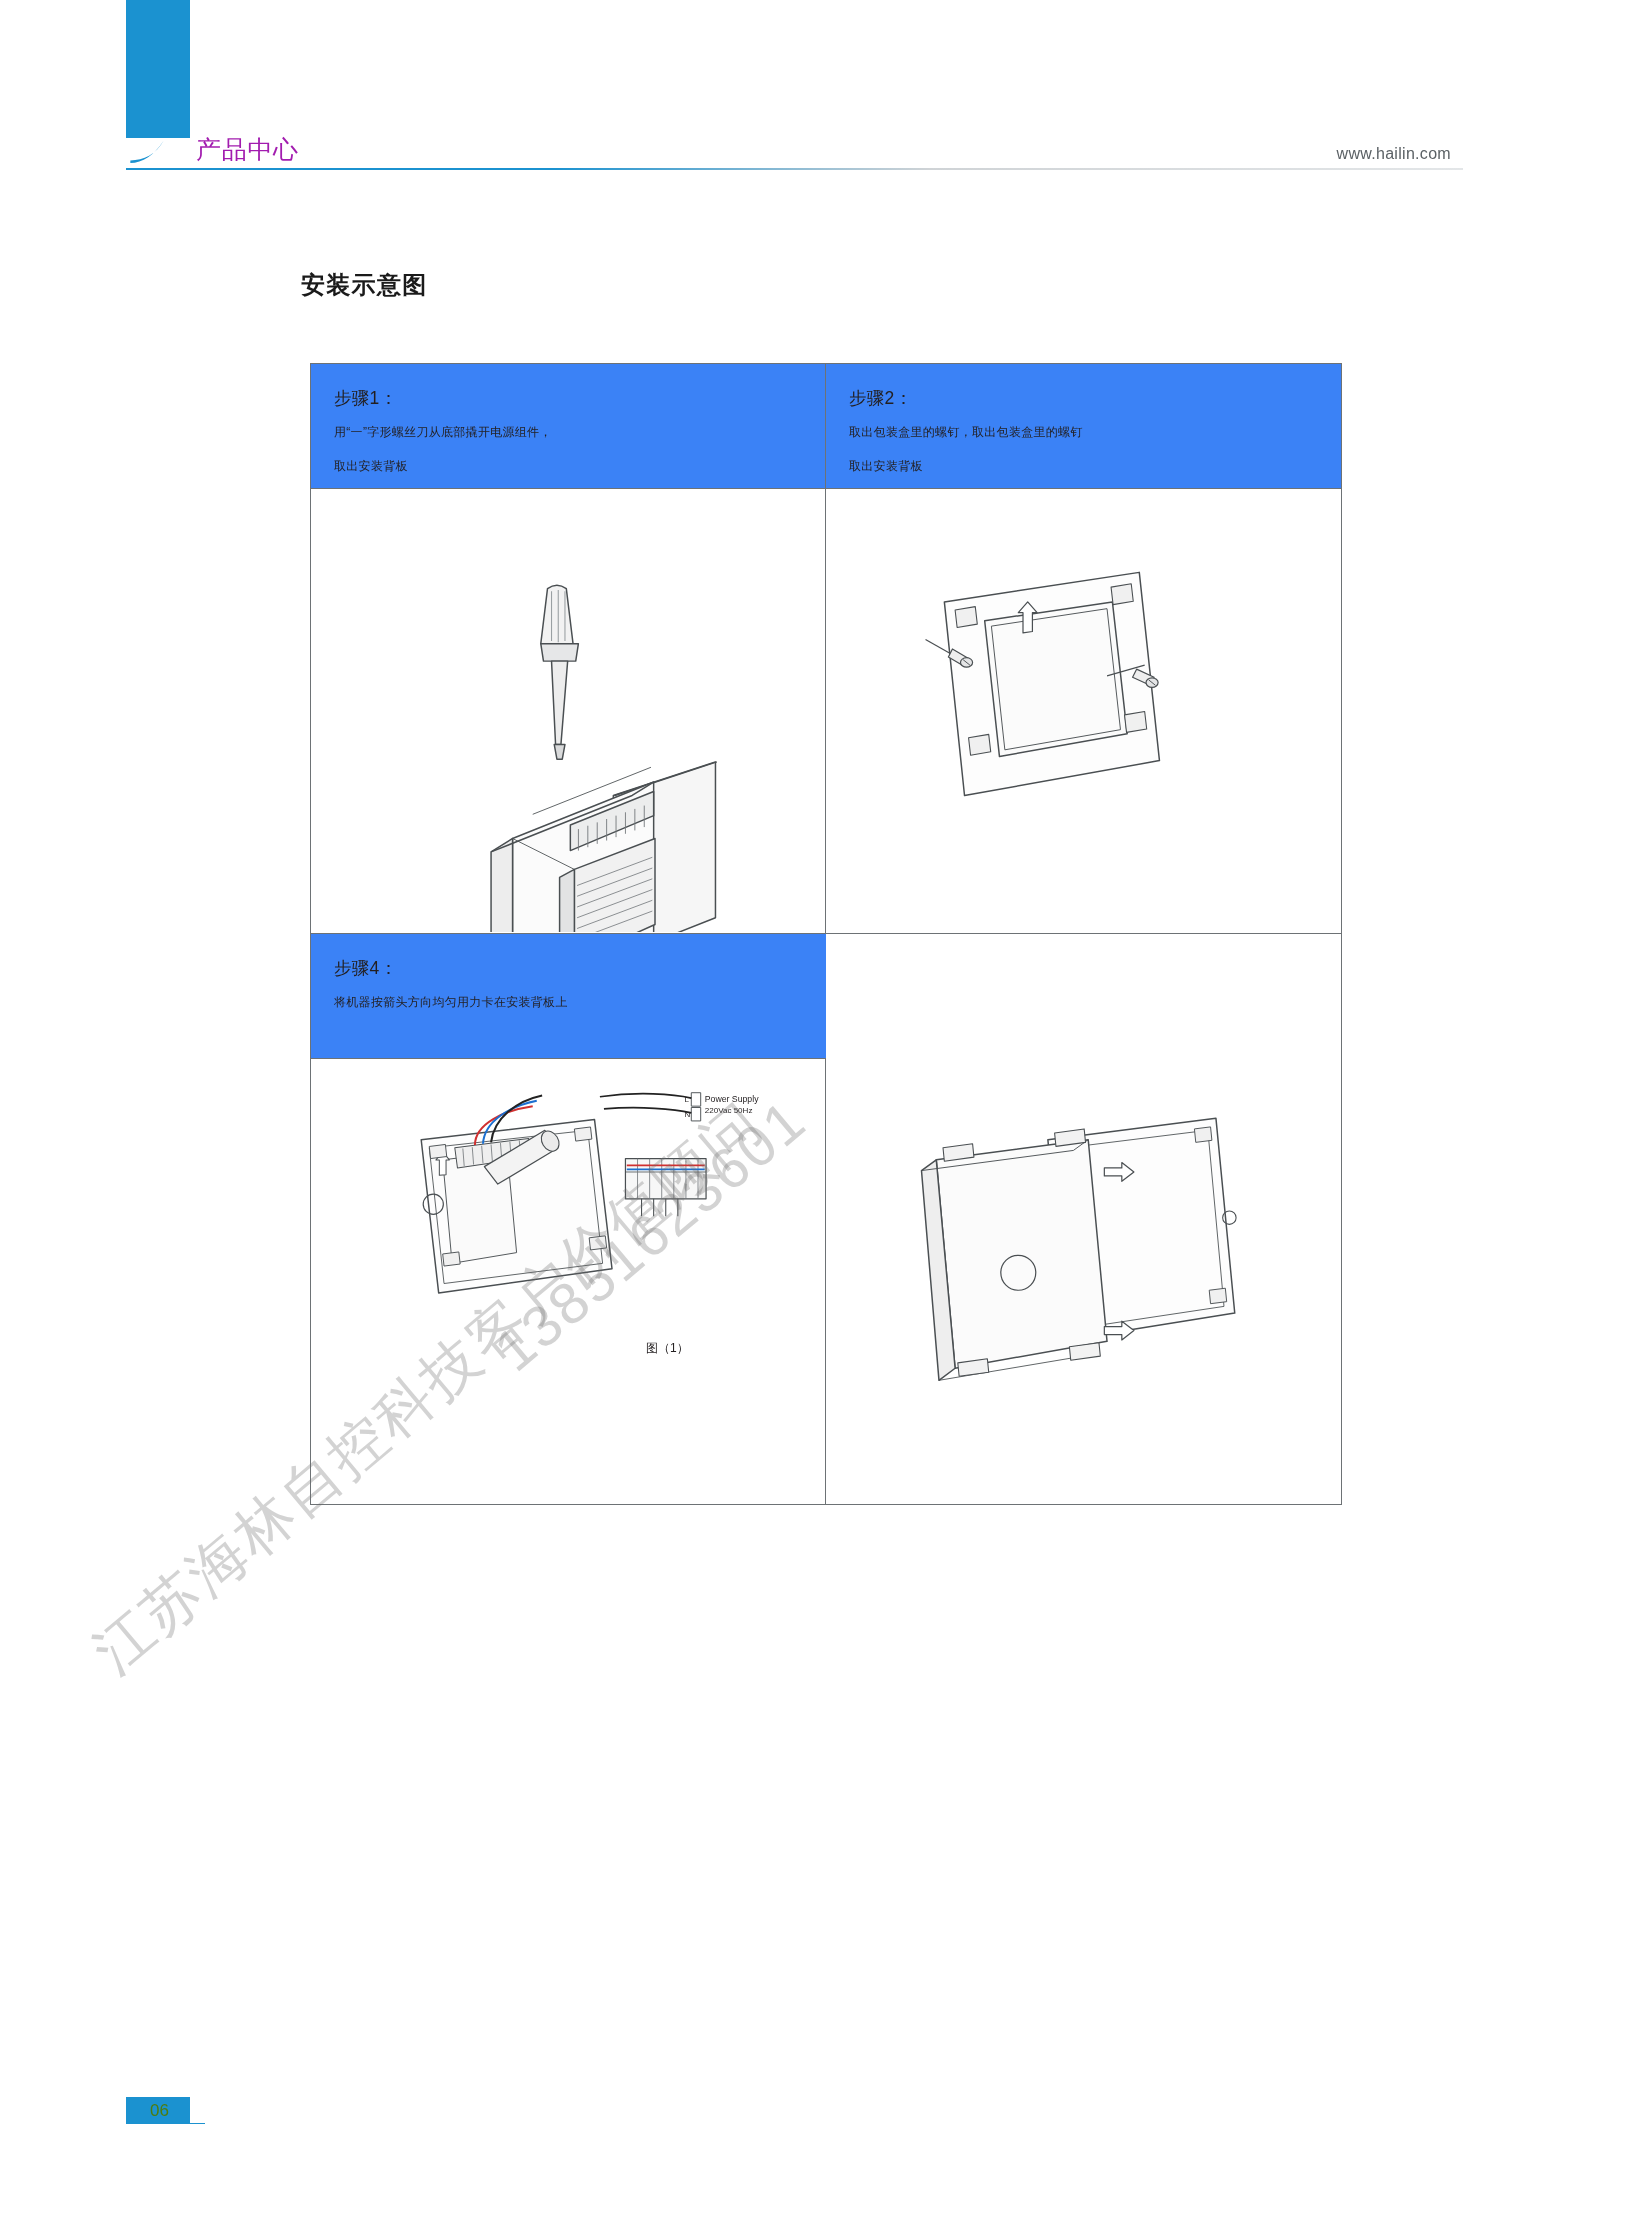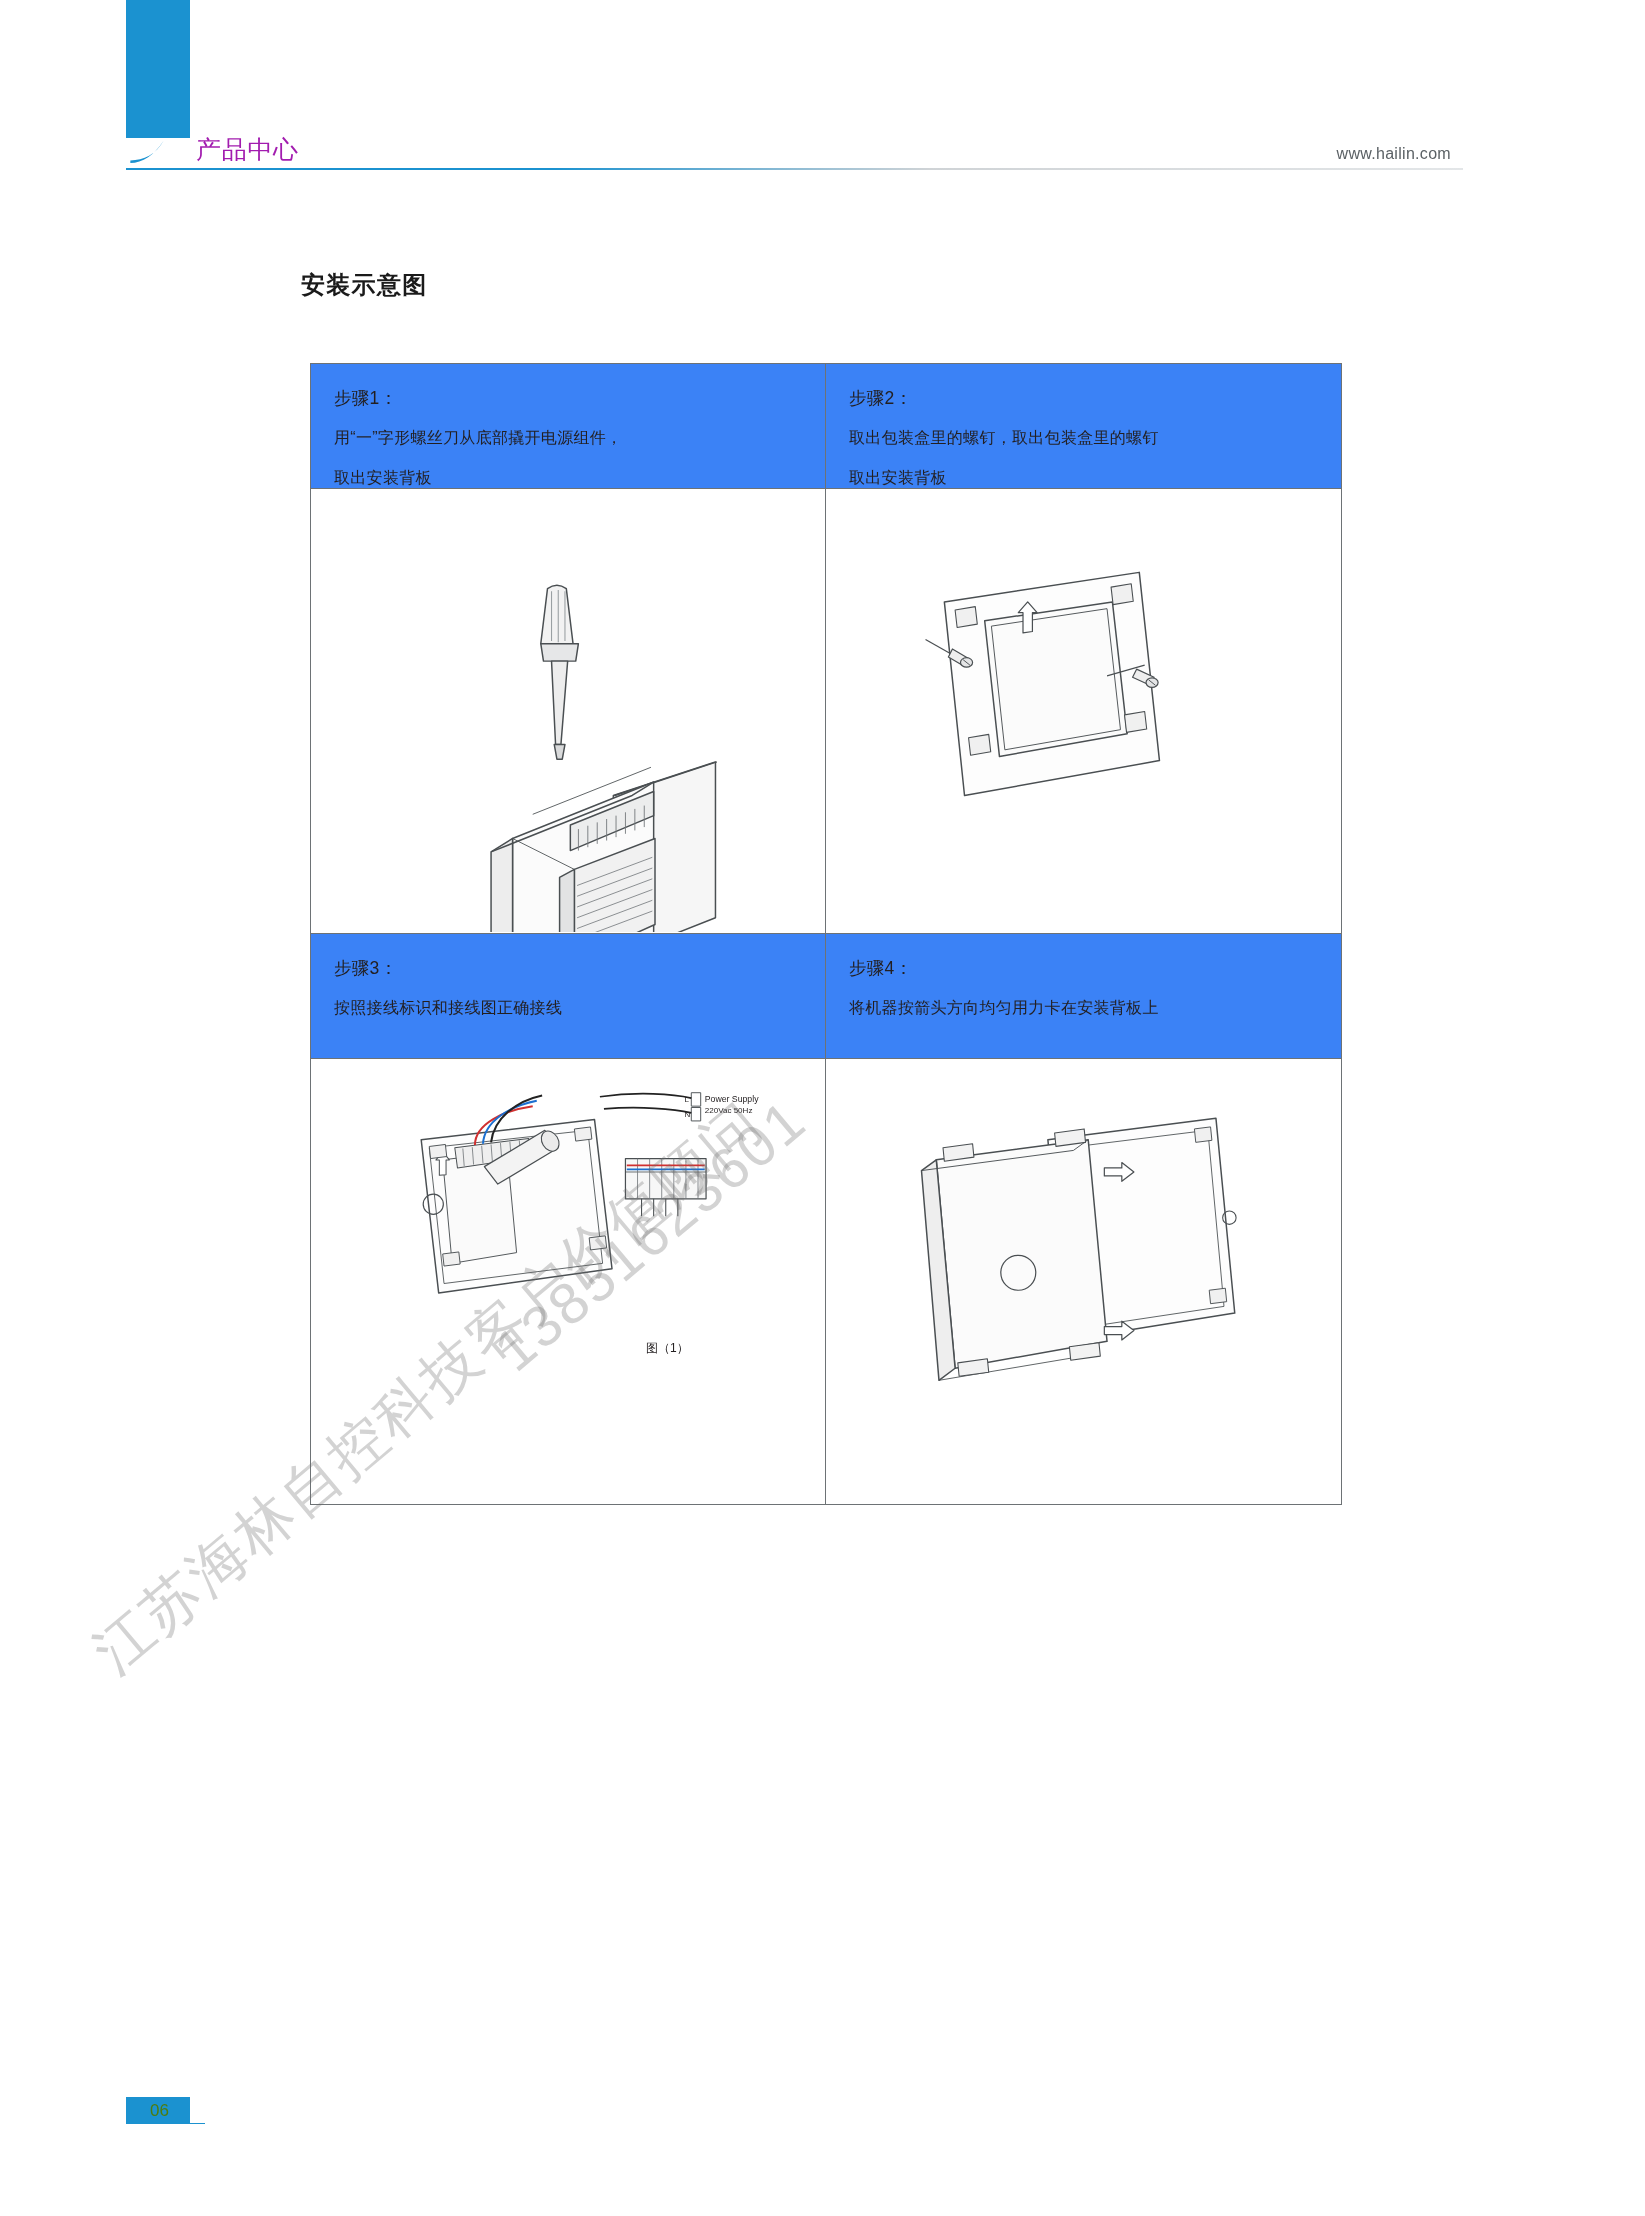--- a/index.html
+++ b/index.html
@@ -112,25 +112,25 @@
     overflow: hidden;
   }
   .row:last-child .body-cell { border-bottom: none; }
   .step-label {
     font-size: 17.5px;
     line-height: 30px;
     color: #231f20;
     letter-spacing: 0.3px;
   }
   .step-desc {
-    font-size: 16px;
+    font-size: 12px;
     line-height: 30px;
     color: #231f20;
     letter-spacing: 0.3px;
-    margin-top: 10px;
+    margin-top: 4px;
   }
 
   
   .fig-caption {
     position: absolute;
     font-size: 12px;
     color: #231f20;
   }
 
   
@@ -289,24 +289,20 @@
                 <ellipse cx="485" cy="288" rx="9" ry="7" fill="#e4e5e6"></ellipse>
                 <path d="M480 284 l10 8" stroke-width="1.4"></path>
               </g>
             </g>
           </svg>
         </div>
       </div>
     </div>
 
     <div class="row row-head">
-      <div class="cell cell-left head-cell">
-        <div class="step-label">步骤3：</div>
-        <div class="step-desc">按照接线标识和接线图正确接线</div>
-      </div>
       <div class="cell head-cell">
         <div class="step-label">步骤4：</div>
         <div class="step-desc">将机器按箭头方向均匀用力卡在安装背板上</div>
       </div>
     </div>
 
     <div class="row row-body">
       <div class="cell cell-left body-cell">
         <div>
           <svg width="516" height="443" viewBox="0 0 768 659">

